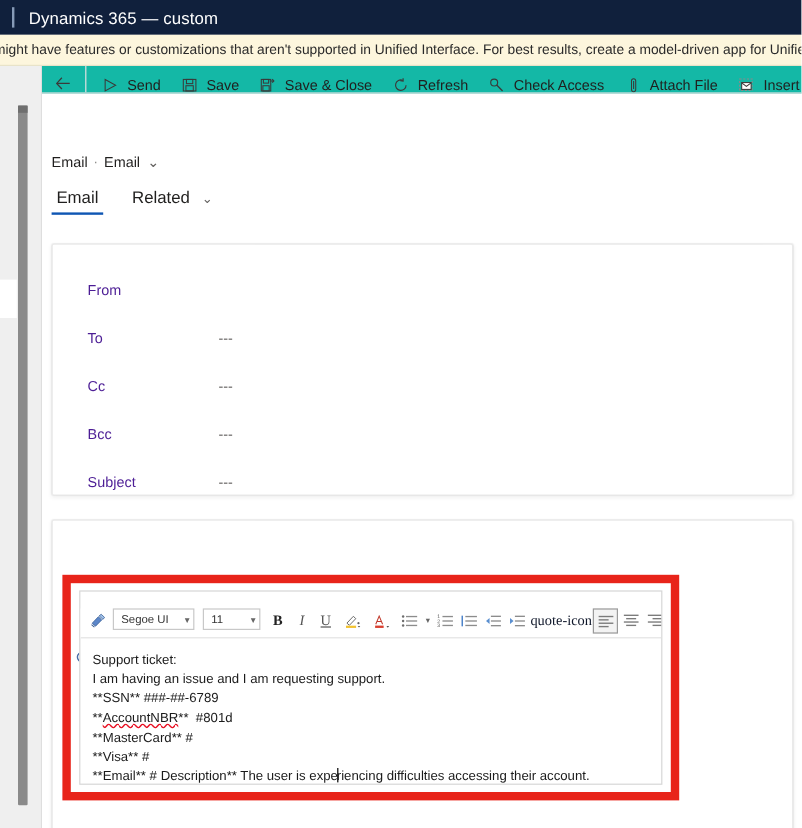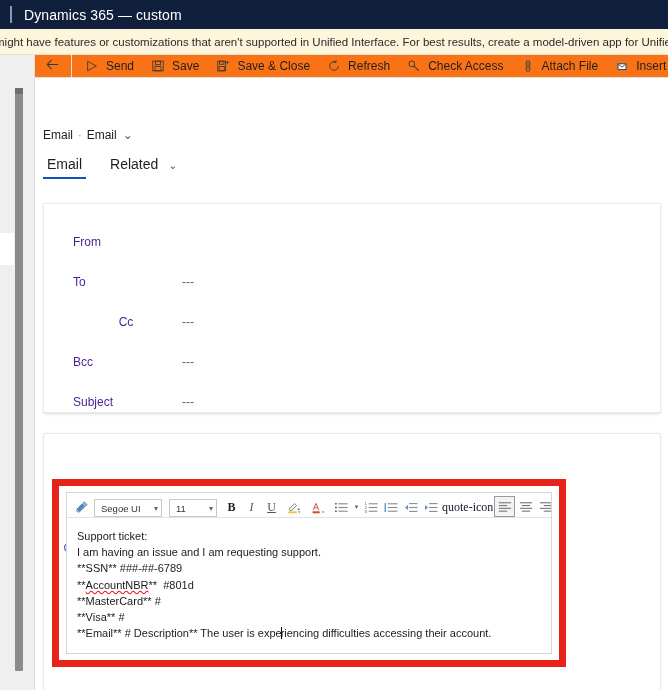--- a/index.html
+++ b/index.html
@@ -84,23 +84,23 @@
   #rail-divider {
     position: absolute; left: 34px; top: 55px;
     width: 1px; height: 635px;
     background: #dedede;
   }
 
   
   #commandbar {
     position: absolute; left: 35px; top: 55px;
     width: 633px; height: 23px;
-    background: #f97316;
+    background: #14b8a6;
     border-bottom: 1px solid #e1e1e1;
-    display: flex; align-items: center;
+    display: flex; 
     overflow: hidden;
   }
   .cmd-back {
     width: 34px; height: 34px;
     display: flex; align-items: center; justify-content: center;
     color: #3a3a3a;
     flex: 0 0 auto;
   }
   .cmd-sep {
     width: 1px; height: 22px;
@@ -229,24 +229,25 @@
     background: #ffffff;
     border: 1px solid #d6d6d6;
     z-index: 30;
     overflow: hidden;
   }
   #rte-toolbar {
     position: relative;
     height: 25px;
     background: #ffffff;
     border-bottom: 1px solid #e3e3e3;
-    display: flex; align-items: flex-end;
+    display: flex; align-items: flex-start;
     padding-left: 5px;
     overflow: visible;
     white-space: nowrap;
+    margin-top: 14px;
   }
   .tb-item {
     display: inline-flex; align-items: center; justify-content: center;
     height: 20px; min-width: 19px;
     margin-right: 1px;
     flex: 0 0 auto;
     color: #444444;
   }
   .tb-item.boxed {
     border: 1px solid #9a9a9a;
@@ -433,21 +434,21 @@
       <div class="field-row" style="top:18px;">
         <div class="f-label">From</div>
         <div class="f-value"></div>
       </div>
 
       <div class="field-row" style="top:58px;">
         <div class="f-label">To</div>
         <div class="f-value">---</div>
       </div>
 
-      <div class="field-row" style="top:98px;text-align:center;">
+      <div class="field-row" style="top:98px;">
         <div class="f-label">Cc</div>
         <div class="f-value">---</div>
       </div>
 
       <div class="field-row" style="top:138px;">
         <div class="f-label">Bcc</div>
         <div class="f-value">---</div>
       </div>
 
       <div class="field-row" style="top:178px;">

